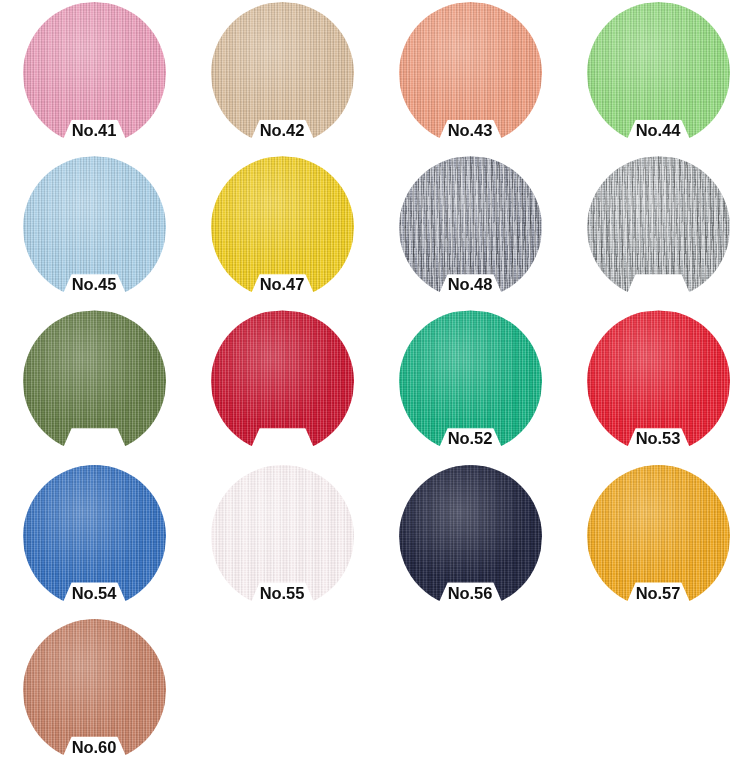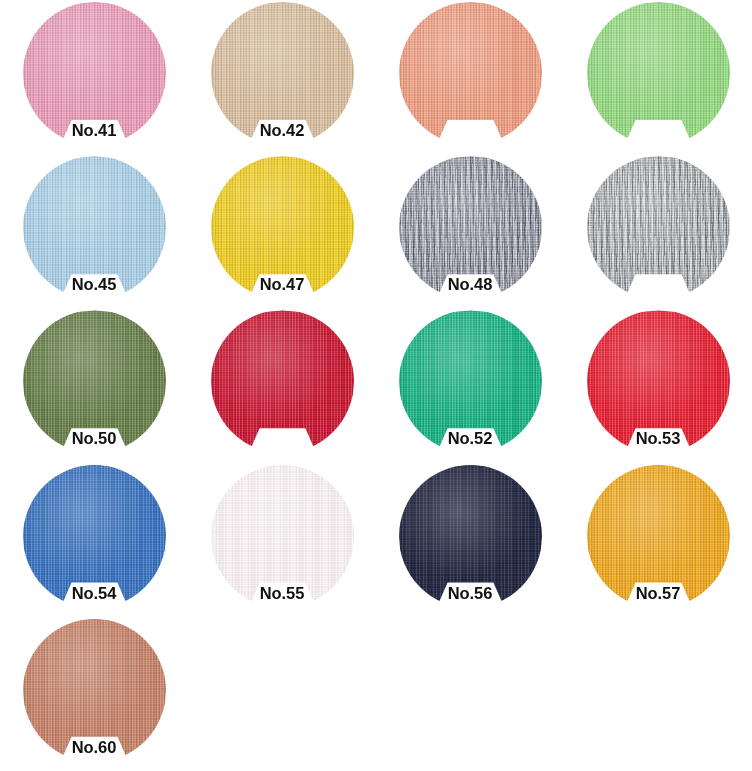--- a/index.html
+++ b/index.html
@@ -212,42 +212,43 @@
     <div class="swatch-cell">
       <div class="swatch-disc" style="background-color: rgb(237, 160, 189);"></div>
       <div class="swatch-label">No.41</div>
     </div>
     <div class="swatch-cell">
       <div class="swatch-disc" style="background-color: rgb(221, 194, 163);"></div>
       <div class="swatch-label">No.42</div>
     </div>
     <div class="swatch-cell">
       <div class="swatch-disc" style="background-color: rgb(242, 161, 132);"></div>
+      <div class="swatch-label">No.43</div>
     </div>
     <div class="swatch-cell">
       <div class="swatch-disc" style="background-color: rgb(151, 221, 132);"></div>
+      <div class="swatch-label">No.44</div>
     </div>
     <div class="swatch-cell">
       <div class="swatch-disc" style="background-color: rgb(174, 211, 234);"></div>
       <div class="swatch-label">No.45</div>
     </div>
     <div class="swatch-cell">
       <div class="swatch-disc" style="background-color: rgb(242, 208, 36);"></div>
       <div class="swatch-label">No.47</div>
     </div>
     <div class="swatch-cell">
       <div class="swatch-disc heather" style="background-color: rgb(154, 159, 174);"></div>
       <div class="swatch-label">No.48</div>
     </div>
     <div class="swatch-cell">
       <div class="swatch-disc heather" style="background-color: rgb(183, 188, 192);"></div>
     </div>
     <div class="swatch-cell">
       <div class="swatch-disc" style="background-color: rgb(104, 128, 74);"></div>
-      <div class="swatch-label">No.50</div>
     </div>
     <div class="swatch-cell">
       <div class="swatch-disc" style="background-color: rgb(204, 23, 51);"></div>
     </div>
     <div class="swatch-cell">
       <div class="swatch-disc" style="background-color: rgb(24, 180, 133);"></div>
       <div class="swatch-label">No.52</div>
     </div>
     <div class="swatch-cell">
       <div class="swatch-disc" style="background-color: rgb(234, 32, 51);"></div>

